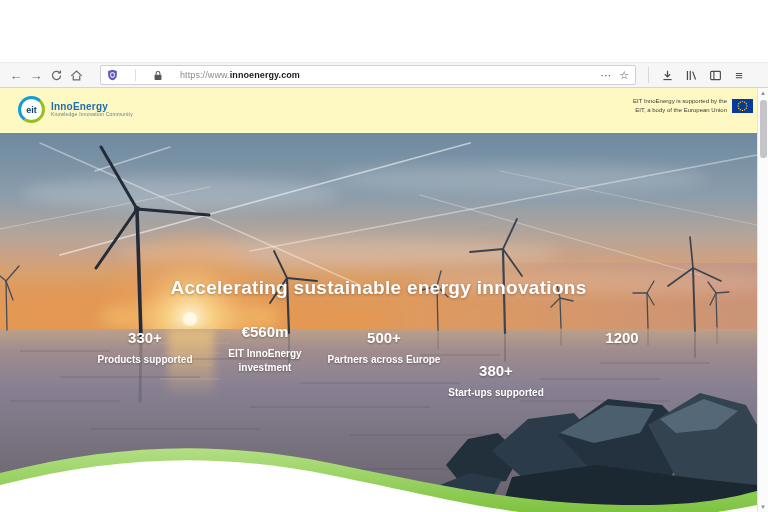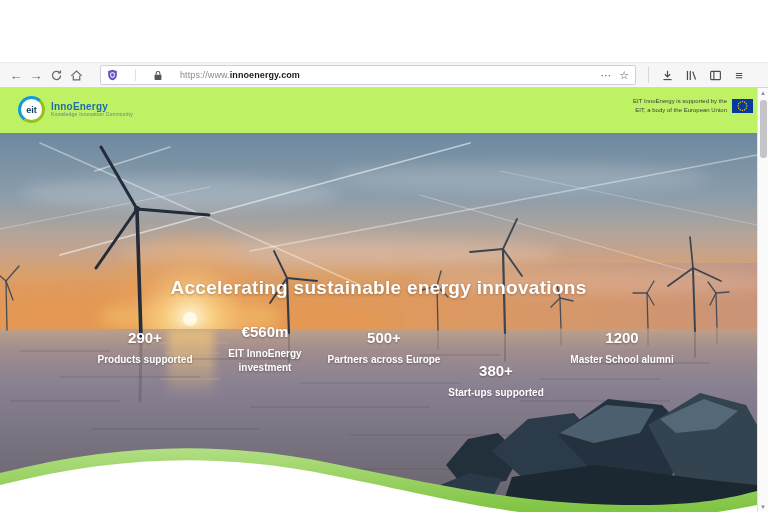--- a/index.html
+++ b/index.html
@@ -21,21 +21,21 @@
   .url-prefix { color:#8a8a8f; }
   .url-domain { color:#1b1b1d; font-weight:bold; }
   .url-right { margin-left:auto; display:flex; align-items:center; gap:7px; color:#5a5a5e; }
   .dots { font-size:11px; letter-spacing:1px; }
   .star { font-size:11px; }
   .tb-right { margin-left:8px; display:flex; align-items:center; gap:4px; }
   .tb-divider { width:1px; height:16px; background:#d8d8db; margin:0 4px; }
   .menu-glyph { font-size:13px; color:#4c4c50; }
 
   
-  .site-header { position:absolute; left:0; top:88px; width:757px; height:45px; background:#bef264;text-decoration:underline; }
+  .site-header { position:absolute; left:0; top:88px; width:757px; height:45px; background:#fef9c3;text-decoration:underline; }
   .logo { position:absolute; left:18px; top:8px; display:flex; align-items:center; gap:6px; }
   .eit-circle { width:27px; height:27px; border-radius:50%;
                 background:conic-gradient(from 215deg, #149bd7 0 52%, #95c11f 52% 100%);
                 display:flex; align-items:center; justify-content:center; }
   .eit-inner { width:21px; height:21px; border-radius:50%; background:#fff;
                display:flex; align-items:center; justify-content:center;
                font-size:9px; font-weight:bold; color:#0d3e63; }
   .logo-text { display:flex; flex-direction:column; line-height:1.1; }
   .logo-name { font-size:10px; font-weight:bold; color:#1f6ca8; letter-spacing:.2px; }
   .logo-tagline { font-size:5px; color:#5f7e95; letter-spacing:.2px; }
@@ -328,38 +328,37 @@
       </g>
 
       <path d="M0,340 C120,310 220,308 330,330 C440,352 520,372 640,372 C700,372 730,365 757,358 L757,379 L0,379 Z" fill="url(#greenband)"></path>
       <path d="M0,352 C120,322 220,320 330,342 C440,364 500,382 600,386 C660,388 720,380 757,372 L757,379 L0,379 Z" fill="#ffffff"></path>
     </svg>
 
     <div class="hero-headline">Accelerating sustainable energy innovations</div>
 
     <div class="stats">
       <div class="stat stat-1">
-        <div class="stat-value">290+</div>
+        <div class="stat-value">330+</div>
         <div class="stat-label">Products supported</div>
       </div>
       <div class="stat stat-2">
         <div class="stat-value">€560m</div>
         <div class="stat-label">EIT InnoEnergy investment</div>
       </div>
       <div class="stat stat-3">
         <div class="stat-value">500+</div>
         <div class="stat-label">Partners across Europe</div>
       </div>
       <div class="stat stat-4">
         <div class="stat-value">380+</div>
         <div class="stat-label">Start-ups supported</div>
       </div>
       <div class="stat stat-5">
         <div class="stat-value">1200</div>
-        <div class="stat-label">Master School alumni</div>
       </div>
     </div>
   </div>
 
   <div class="scrollbar">
     <div class="sb-arrow sb-up">▴</div>
     <div class="sb-thumb"></div>
     <div class="sb-arrow sb-down">▾</div>
   </div>
 

